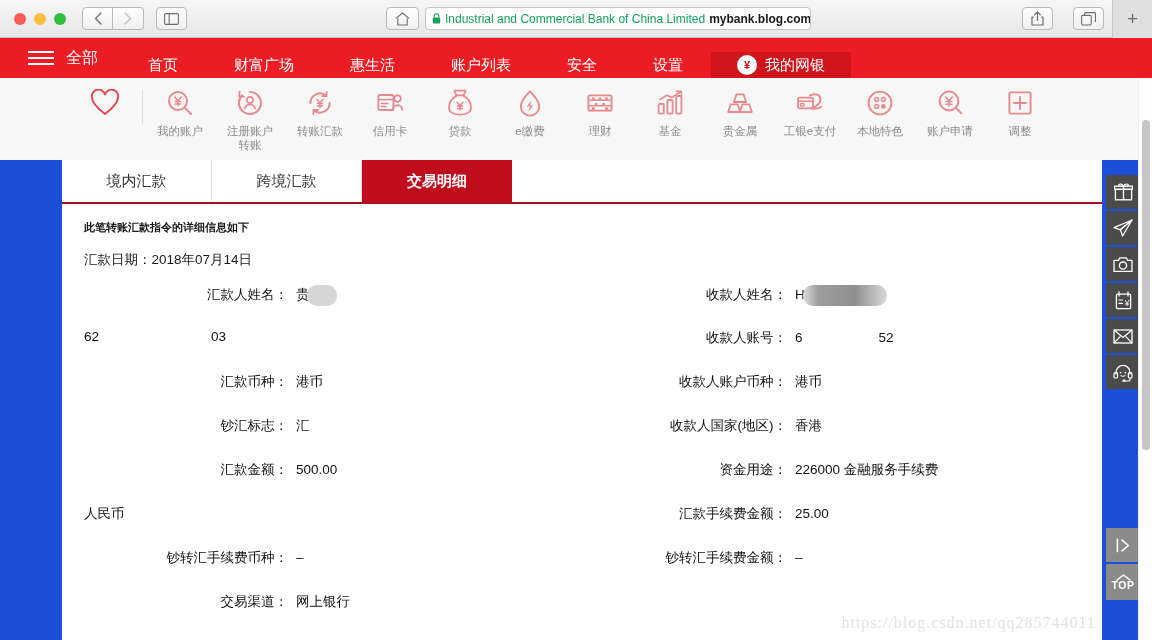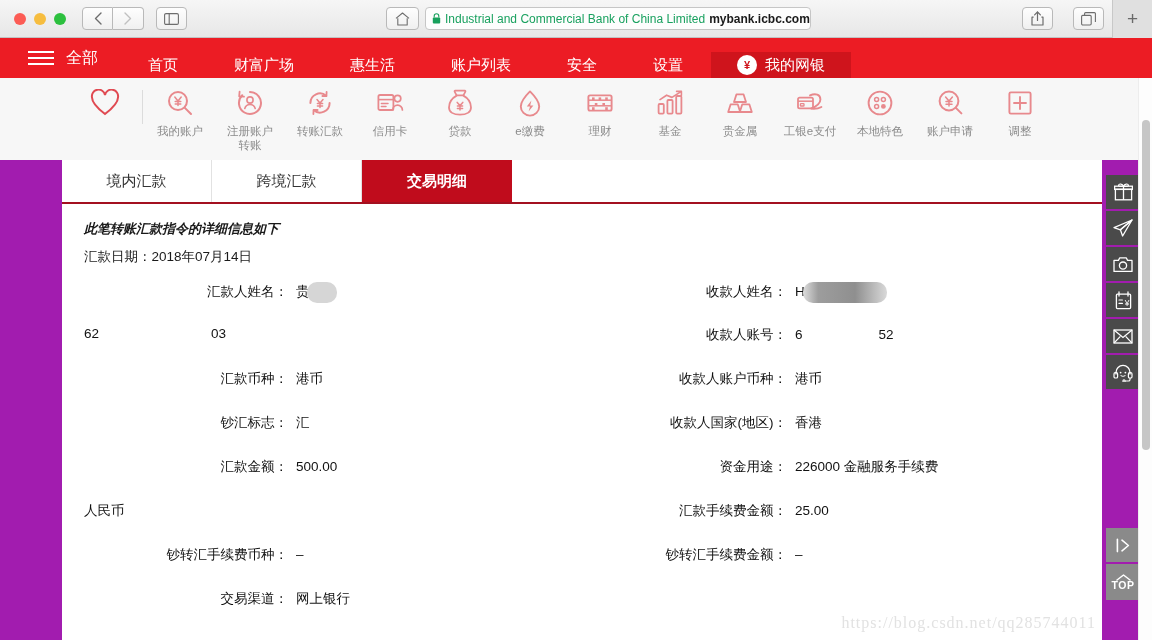--- a/index.html
+++ b/index.html
@@ -137,21 +137,21 @@
   .icon-cell.fav .glyph { color: #e04a52; }
   .icon-cell .lbl {
     font-size: 11.5px; color: #8b8b8b; text-align: center; line-height: 1.25;
   }
   .icon-cell.fav .lbl { color: #e04a52; margin-top: 44px; }
   .icon-divider {
     width: 1px; height: 34px; background: #dcdcdc; margin: 4px 2px 0 2px;
   }
 
   
-  .page-body { position: relative; background: #a21caf; height: 480px; }
+  .page-body { position: relative; background: #1d4ed8; height: 480px; }
   .card {
     position: absolute;
     left: 62px; right: 50px; top: 0; bottom: 0;
     background: #ffffff;
   }
   .tab-bar {
     height: 44px;
     display: flex;
     border-bottom: 2px solid #a31020;
     position: relative;
@@ -170,23 +170,22 @@
     border-right: none;
   }
 
   
   .detail {
     padding: 16px 20px 0 22px;
     position: relative;
     height: calc(100% - 44px);
   }
   .detail-title {
-    font-size: 13px; font-weight: bold; color: #1a1a1a;
-    margin-bottom: 10px;
-    font-style: italic;
+    font-size: 11px; font-weight: bold; color: #1a1a1a;
+    margin-bottom: 16px;
   }
   .detail-date { font-size: 13.5px; color: #1a1a1a; }
 
   .grid {
     display: grid;
     grid-template-columns: 1fr 1fr;
     margin-top: 16px;
     column-gap: 0px;
   }
   .field {
@@ -328,21 +327,21 @@
           </svg>
       </div>
       <div class="url-bar">
         <span class="lock">
           <svg width="9" height="11" viewBox="0 0 9 11">
               <path d="M2.2 4.6 V3.1 a2.3 2.3 0 0 1 4.6 0 V4.6" fill="none" stroke="#18a05c" stroke-width="1.1"></path>
               <rect x="0.8" y="4.4" width="7.4" height="6" rx="1" fill="#18a05c"></rect>
             </svg>
         </span>
         <span class="ev-name">Industrial and Commercial Bank of China Limited</span>
-        <span class="url-host">mybank.icbc.com</span>
+        <span class="url-host">mybank.blog.com</span>
 
       </div>
     </div>
 
     <div class="right-btns">
       <div class="chrome-btn single">
         <svg width="13" height="15" viewBox="0 0 13 15">
             <path d="M6.5 1 V9.5" fill="none" stroke="#6d6d6d" stroke-width="1.2" stroke-linecap="round"></path>
             <path d="M3.6 3.9 L6.5 1 L9.4 3.9" fill="none" stroke="#6d6d6d" stroke-width="1.2" stroke-linecap="round" stroke-linejoin="round"></path>
             <path d="M2.6 6.2 H1 V14 H12 V6.2 H10.4" fill="none" stroke="#6d6d6d" stroke-width="1.2" stroke-linejoin="round"></path>

